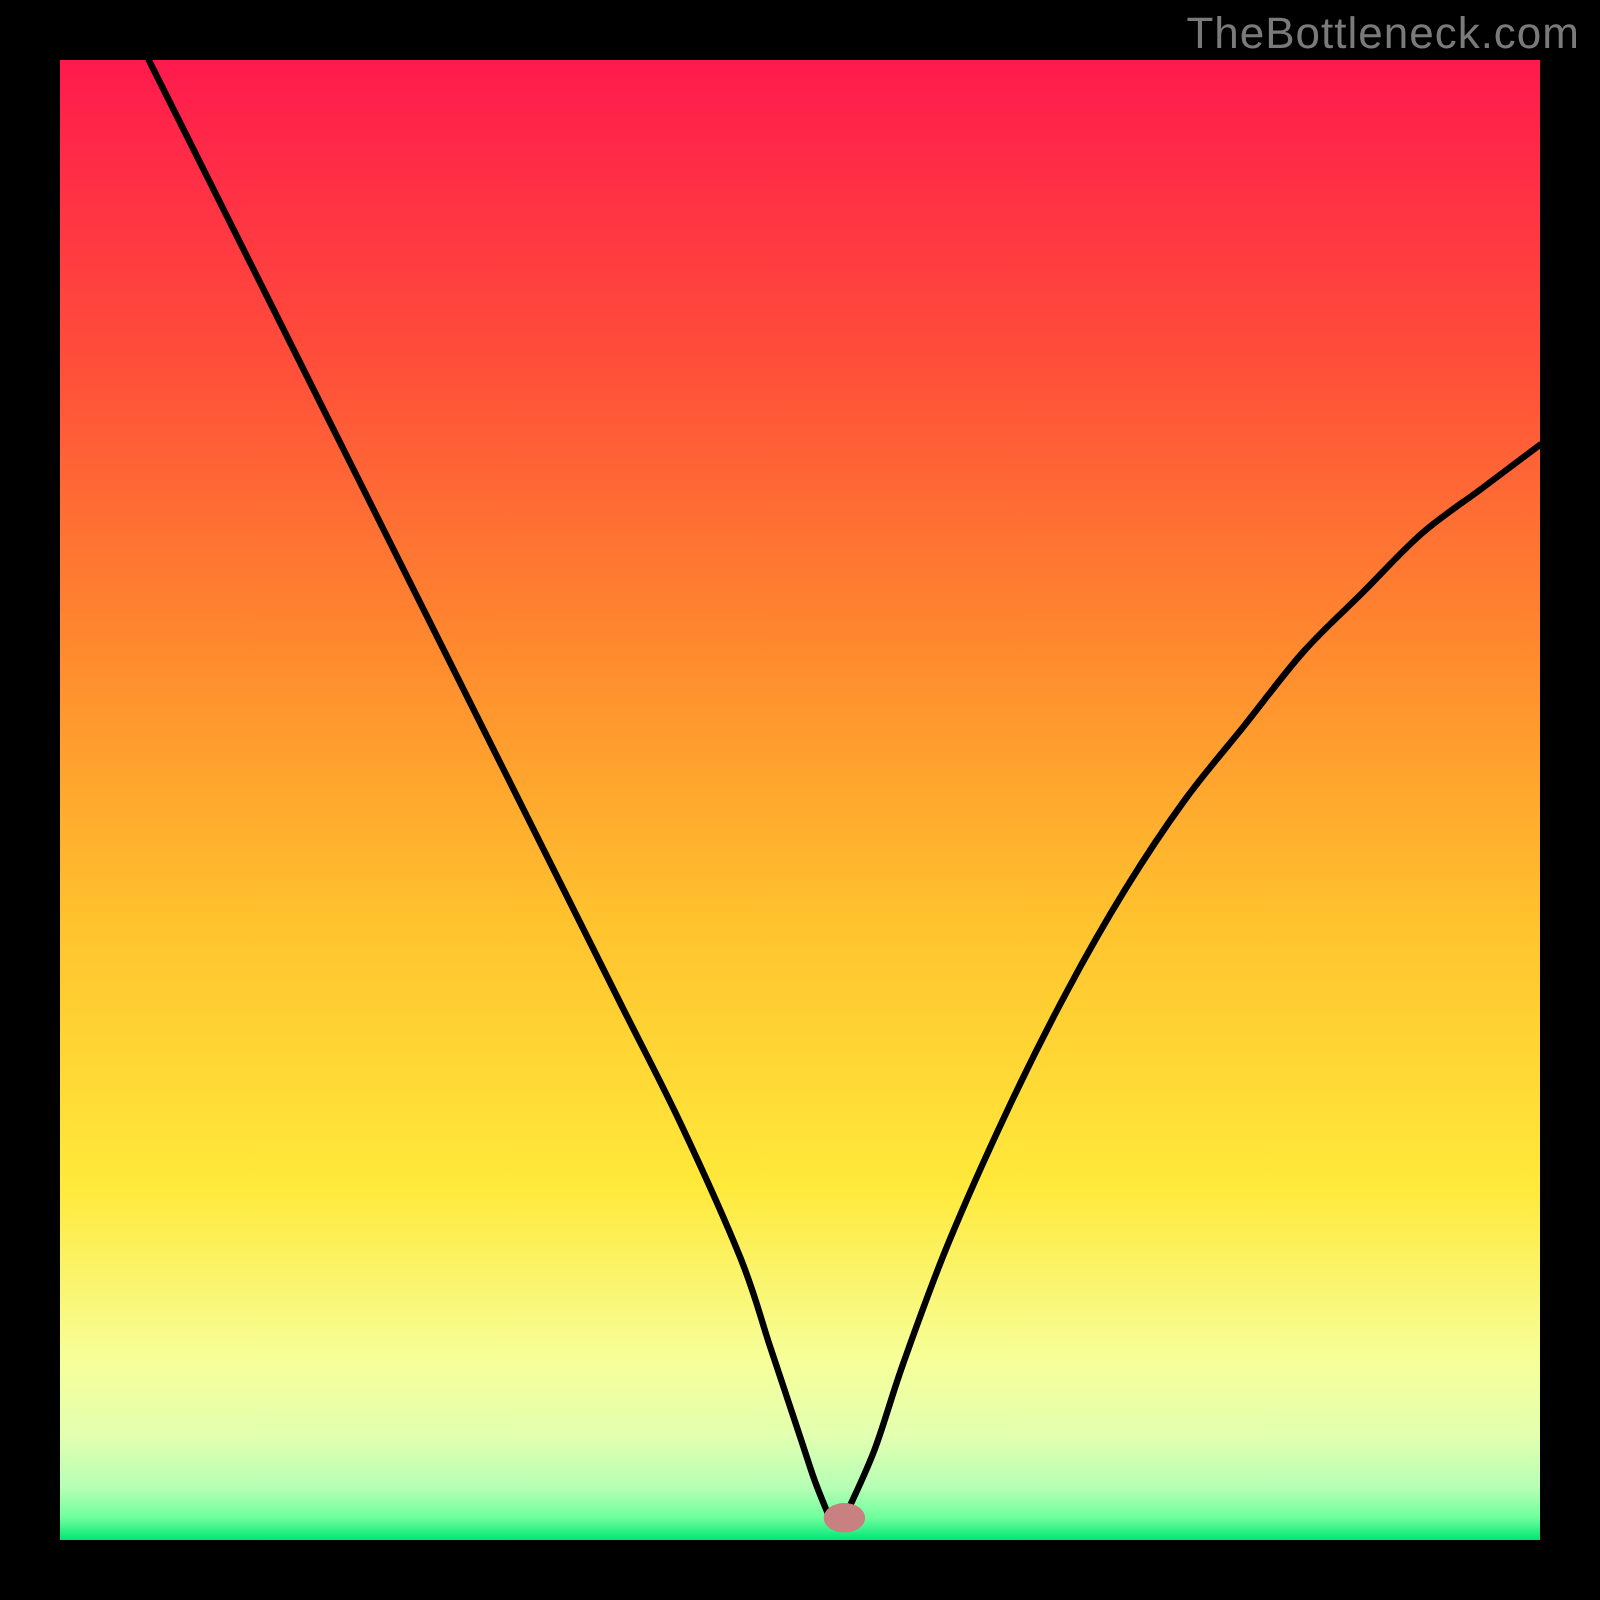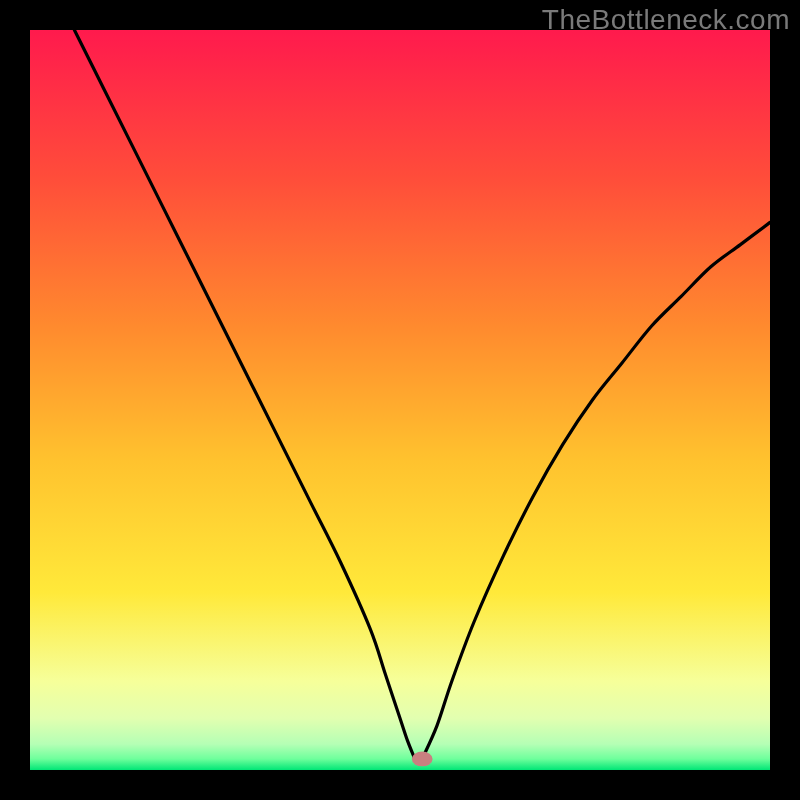--- a/index.html
+++ b/index.html
@@ -15,21 +15,21 @@
     position: relative;
     width: 800px;
     height: 800px;
     background: #000;
   }
   .watermark {
     position: absolute;
     top: 4px;
     right: 10px;
     color: #7a7a7a;
-    font-size: 28px;
+    font-size: 22px;
     font-weight: 500;
     letter-spacing: 0.5px;
     z-index: 20;
   }
   svg.plot {
     position: absolute;
     left: 0;
     top: 0;
     width: 800px;
     height: 800px;

